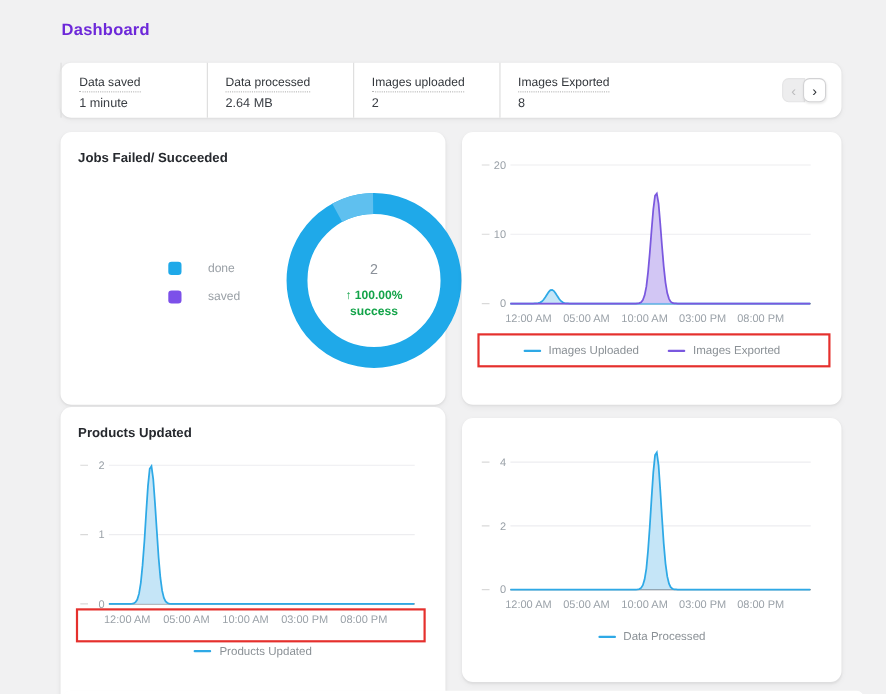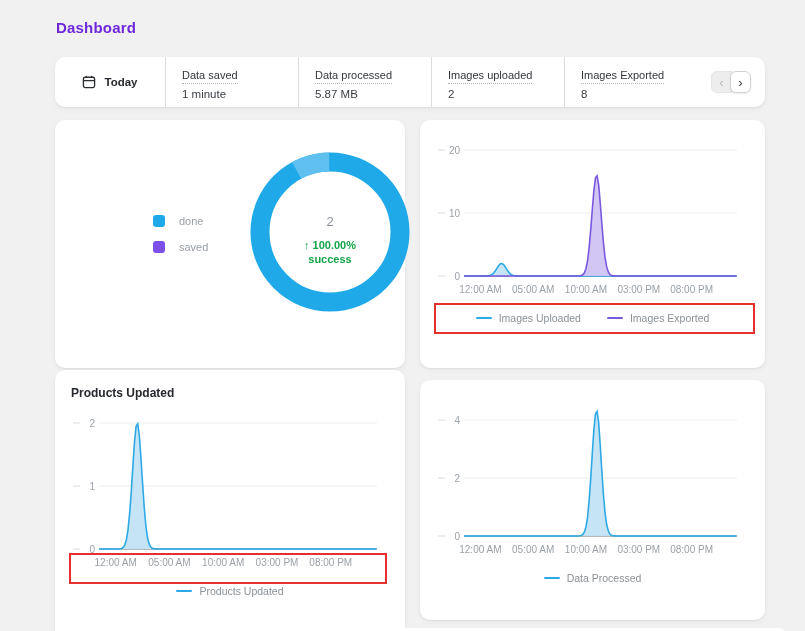--- a/index.html
+++ b/index.html
@@ -56,73 +56,65 @@
   .legend-item { display:flex; align-items:center; gap:7px; cursor:pointer; }
   .legend-line { width:16px; height:2.5px; border-radius:2px; }
   .legend-text { font-size:10.5px; color:#8b9196; }
   .annotation-box {
     position:absolute; left:14px; right:10px; top:183px; height:31px;
     border:2px solid #e5302d; pointer-events:none;
   }
   
   .donut-row { display:flex; align-items:center; height:196px; }
   .donut-legend { margin-left:44px; display:flex; flex-direction:column; gap:14px; }
-  .donut-legend .legend-item { gap:14px;padding-left:38px; }
+  .donut-legend .legend-item { gap:24px;padding-left:38px; }
   .legend-swatch { width:12px; height:12px; border-radius:3px; }
   .donut-legend .legend-text { font-size:11px; color:#9aa0a6; }
   .donut-wrap { margin-left:34px; }
   
   .next-card-sliver {
     position:absolute; left:58px; top:628px; width:727px; height:6px;
     background:#fff; border-radius:10px 10px 0 0;
     box-shadow:0 1px 2px rgba(0,0,0,.06);
   }
 </style>
 </head>
 <body>
 
 <div class="page-title">Dashboard</div>
 
 <div class="card stats-bar">
-  <div class="stats-date">
-    <svg width="14" height="14" viewBox="0 0 16 16">
-      <rect x="1.6" y="2.6" width="12.8" height="11.8" rx="2" fill="none" stroke="#2a2e33" stroke-width="1.5"></rect>
-      <line x1="1.6" y1="6.4" x2="14.4" y2="6.4" stroke="#2a2e33" stroke-width="1.5"></line>
-      <line x1="5" y1="1" x2="5" y2="3.4" stroke="#2a2e33" stroke-width="1.5"></line>
-      <line x1="11" y1="1" x2="11" y2="3.4" stroke="#2a2e33" stroke-width="1.5"></line>
-    </svg>
-    <span>Today</span>
-  </div>
   <div class="stat-section">
     <span class="stat-label">Data saved</span>
     <div class="stat-value">1 minute</div>
   </div>
   <div class="stat-section">
     <span class="stat-label">Data processed</span>
-    <div class="stat-value">5.87 MB</div>
+    <div class="stat-value">2.64 MB</div>
   </div>
   <div class="stat-section">
     <span class="stat-label">Images uploaded</span>
     <div class="stat-value">2</div>
   </div>
   <div class="stat-section">
     <span class="stat-label">Images Exported</span>
     <div class="stat-value">8</div>
   </div>
   <div class="pager">
     <div class="pager-btn pager-prev">
       <span>‹</span>
     </div>
     <div class="pager-btn pager-next">
       <span>›</span>
     </div>
   </div>
 </div>
 
 <div class="card chart-card card-jobs">
+  <div class="card-title">Jobs Failed/ Succeeded</div>
   <div class="donut-row">
     <div class="donut-legend" id="donut-legend">
         <div class="legend-item">
           <span class="legend-swatch" style="background: rgb(31, 169, 233);"></span>
           <span class="legend-text">done</span>
         </div>
         <div class="legend-item">
           <span class="legend-swatch" style="background: rgb(124, 80, 233);"></span>
           <span class="legend-text">saved</span>
         </div>

